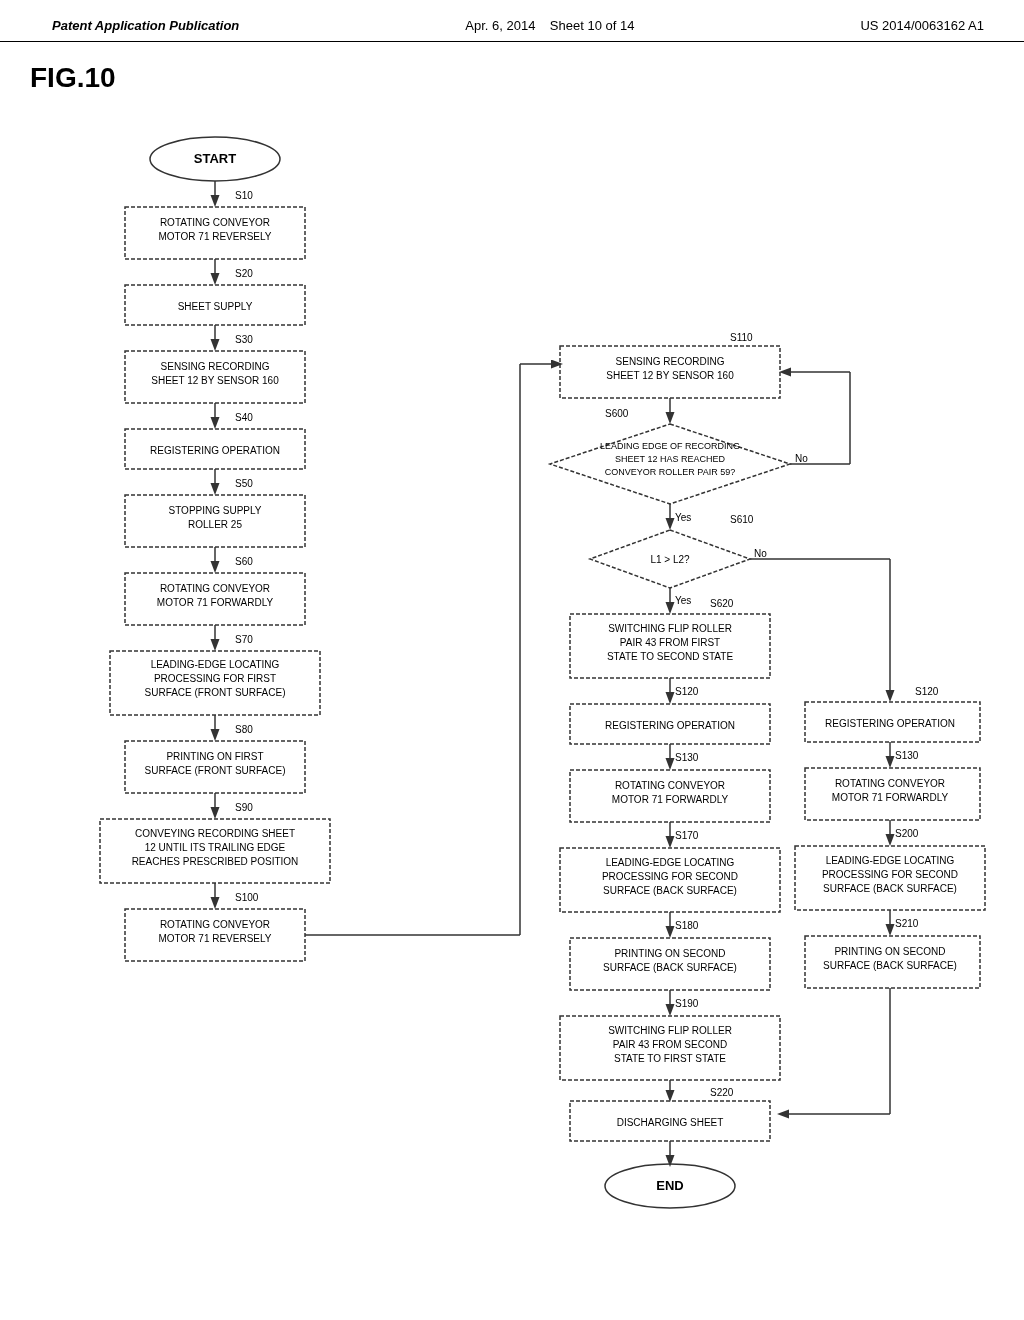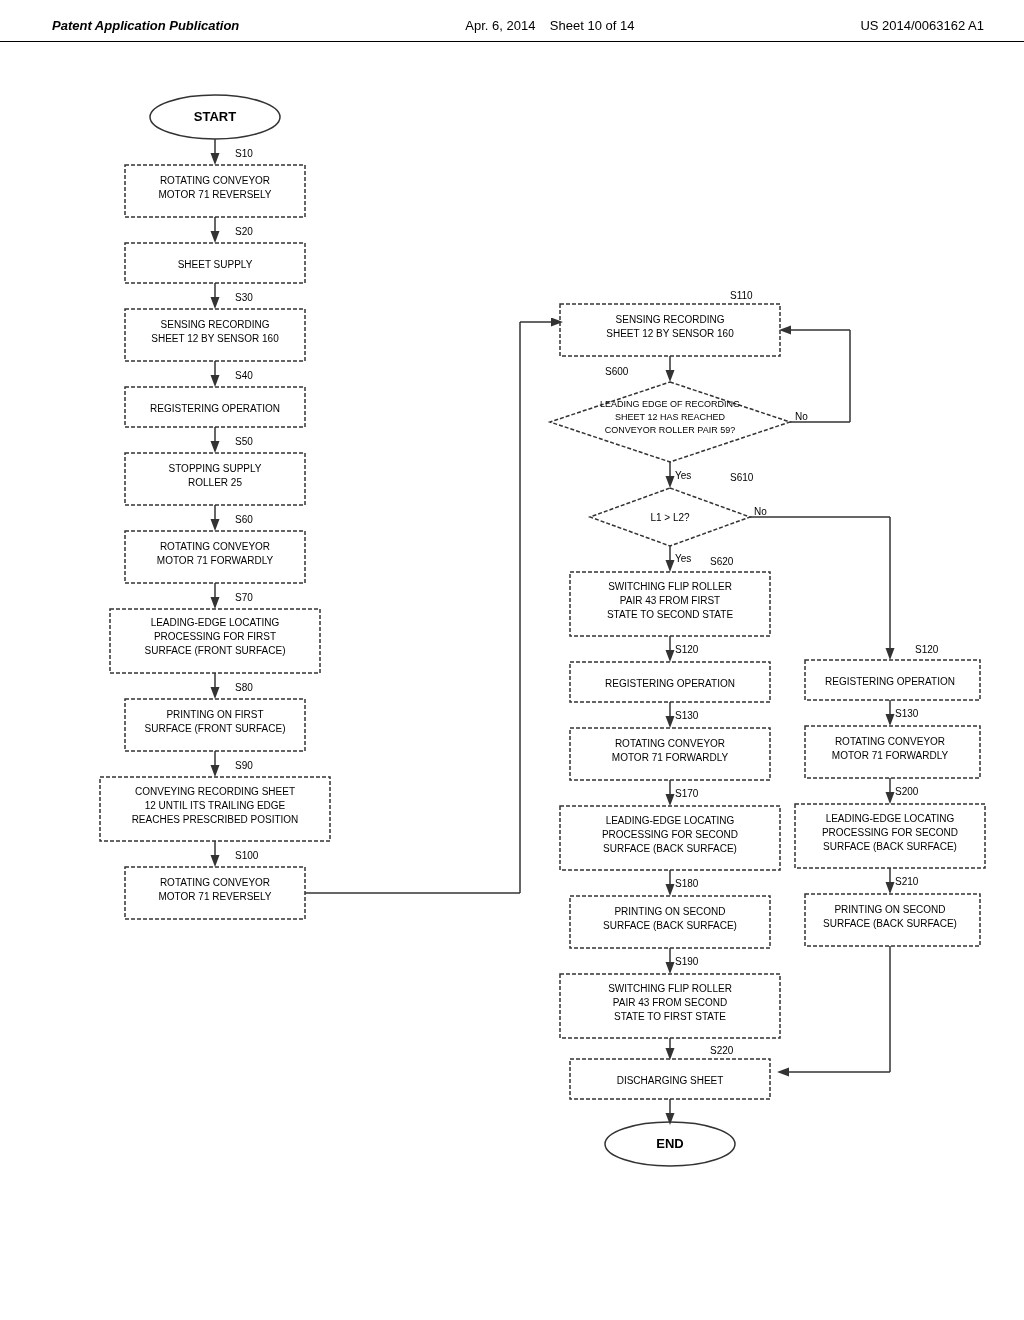--- a/index.html
+++ b/index.html
@@ -54,20 +54,21 @@
 <div class="page-header">
   <span class="header-left">Patent Application Publication</span>
   <span class="header-center">
     <span>Apr. 6, 2014</span>&nbsp;&nbsp;&nbsp;
     <span>Sheet 10 of 14</span>
   </span>
   <span class="header-right">US 2014/0063162 A1</span>
 </div>
 
 <div class="diagram-area">
+  <div class="fig-label">FIG.10</div>
 
   <div class="flowchart-container">
     <svg width="960" height="1180" viewBox="0 0 960 1180">
       <defs>
         <marker id="arrow" markerWidth="8" markerHeight="8" refX="6" refY="3" orient="auto">
           <path d="M0,0 L0,6 L8,3 z" fill="#333"></path>
         </marker>
       </defs>
 
       <ellipse cx="185" cy="55" rx="65" ry="22" fill="none" stroke="#333" stroke-width="1.5"></ellipse>

